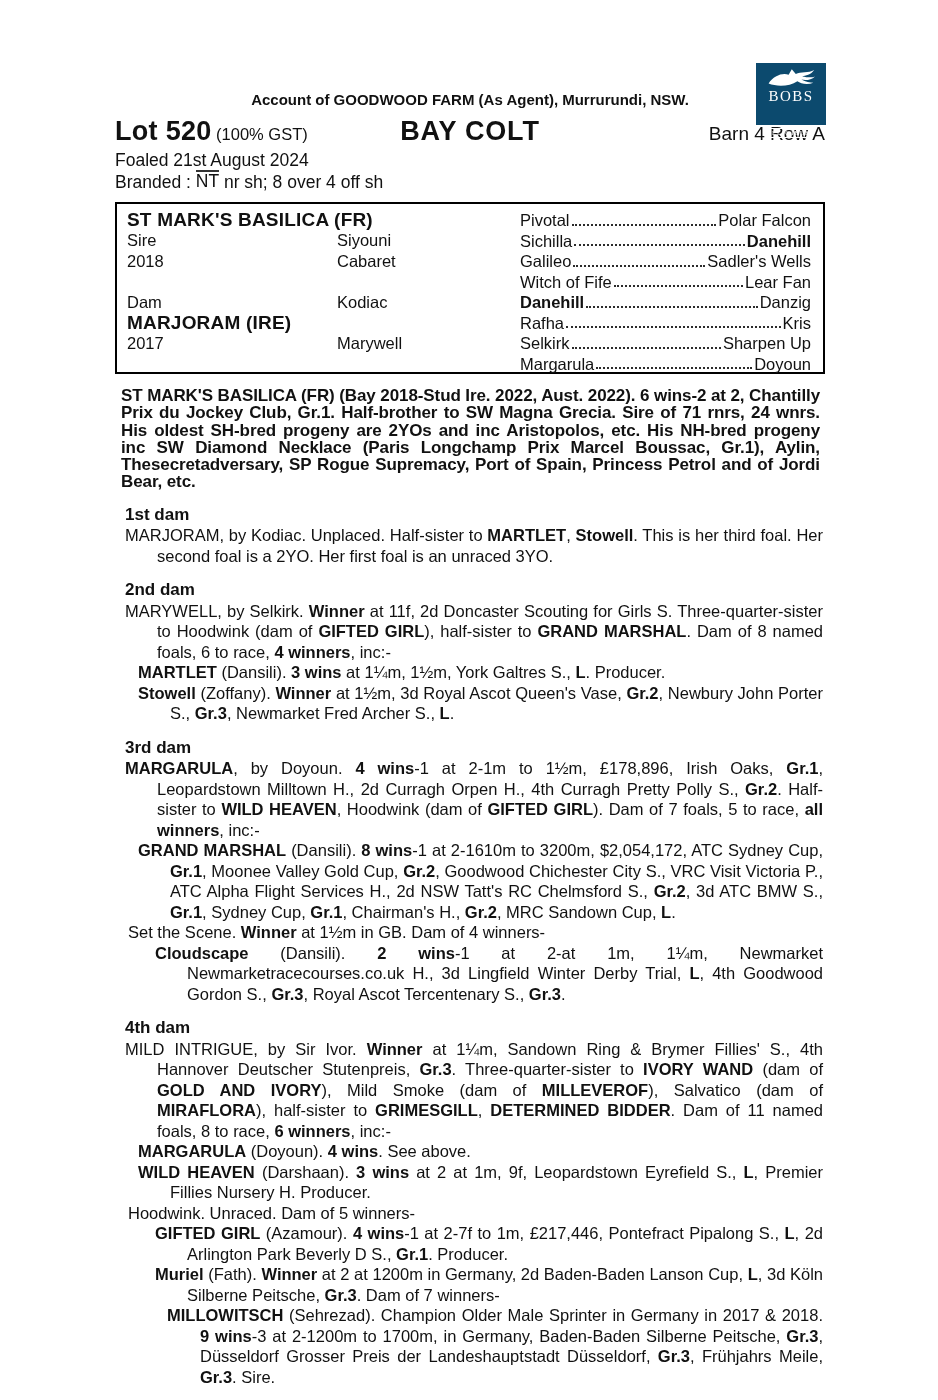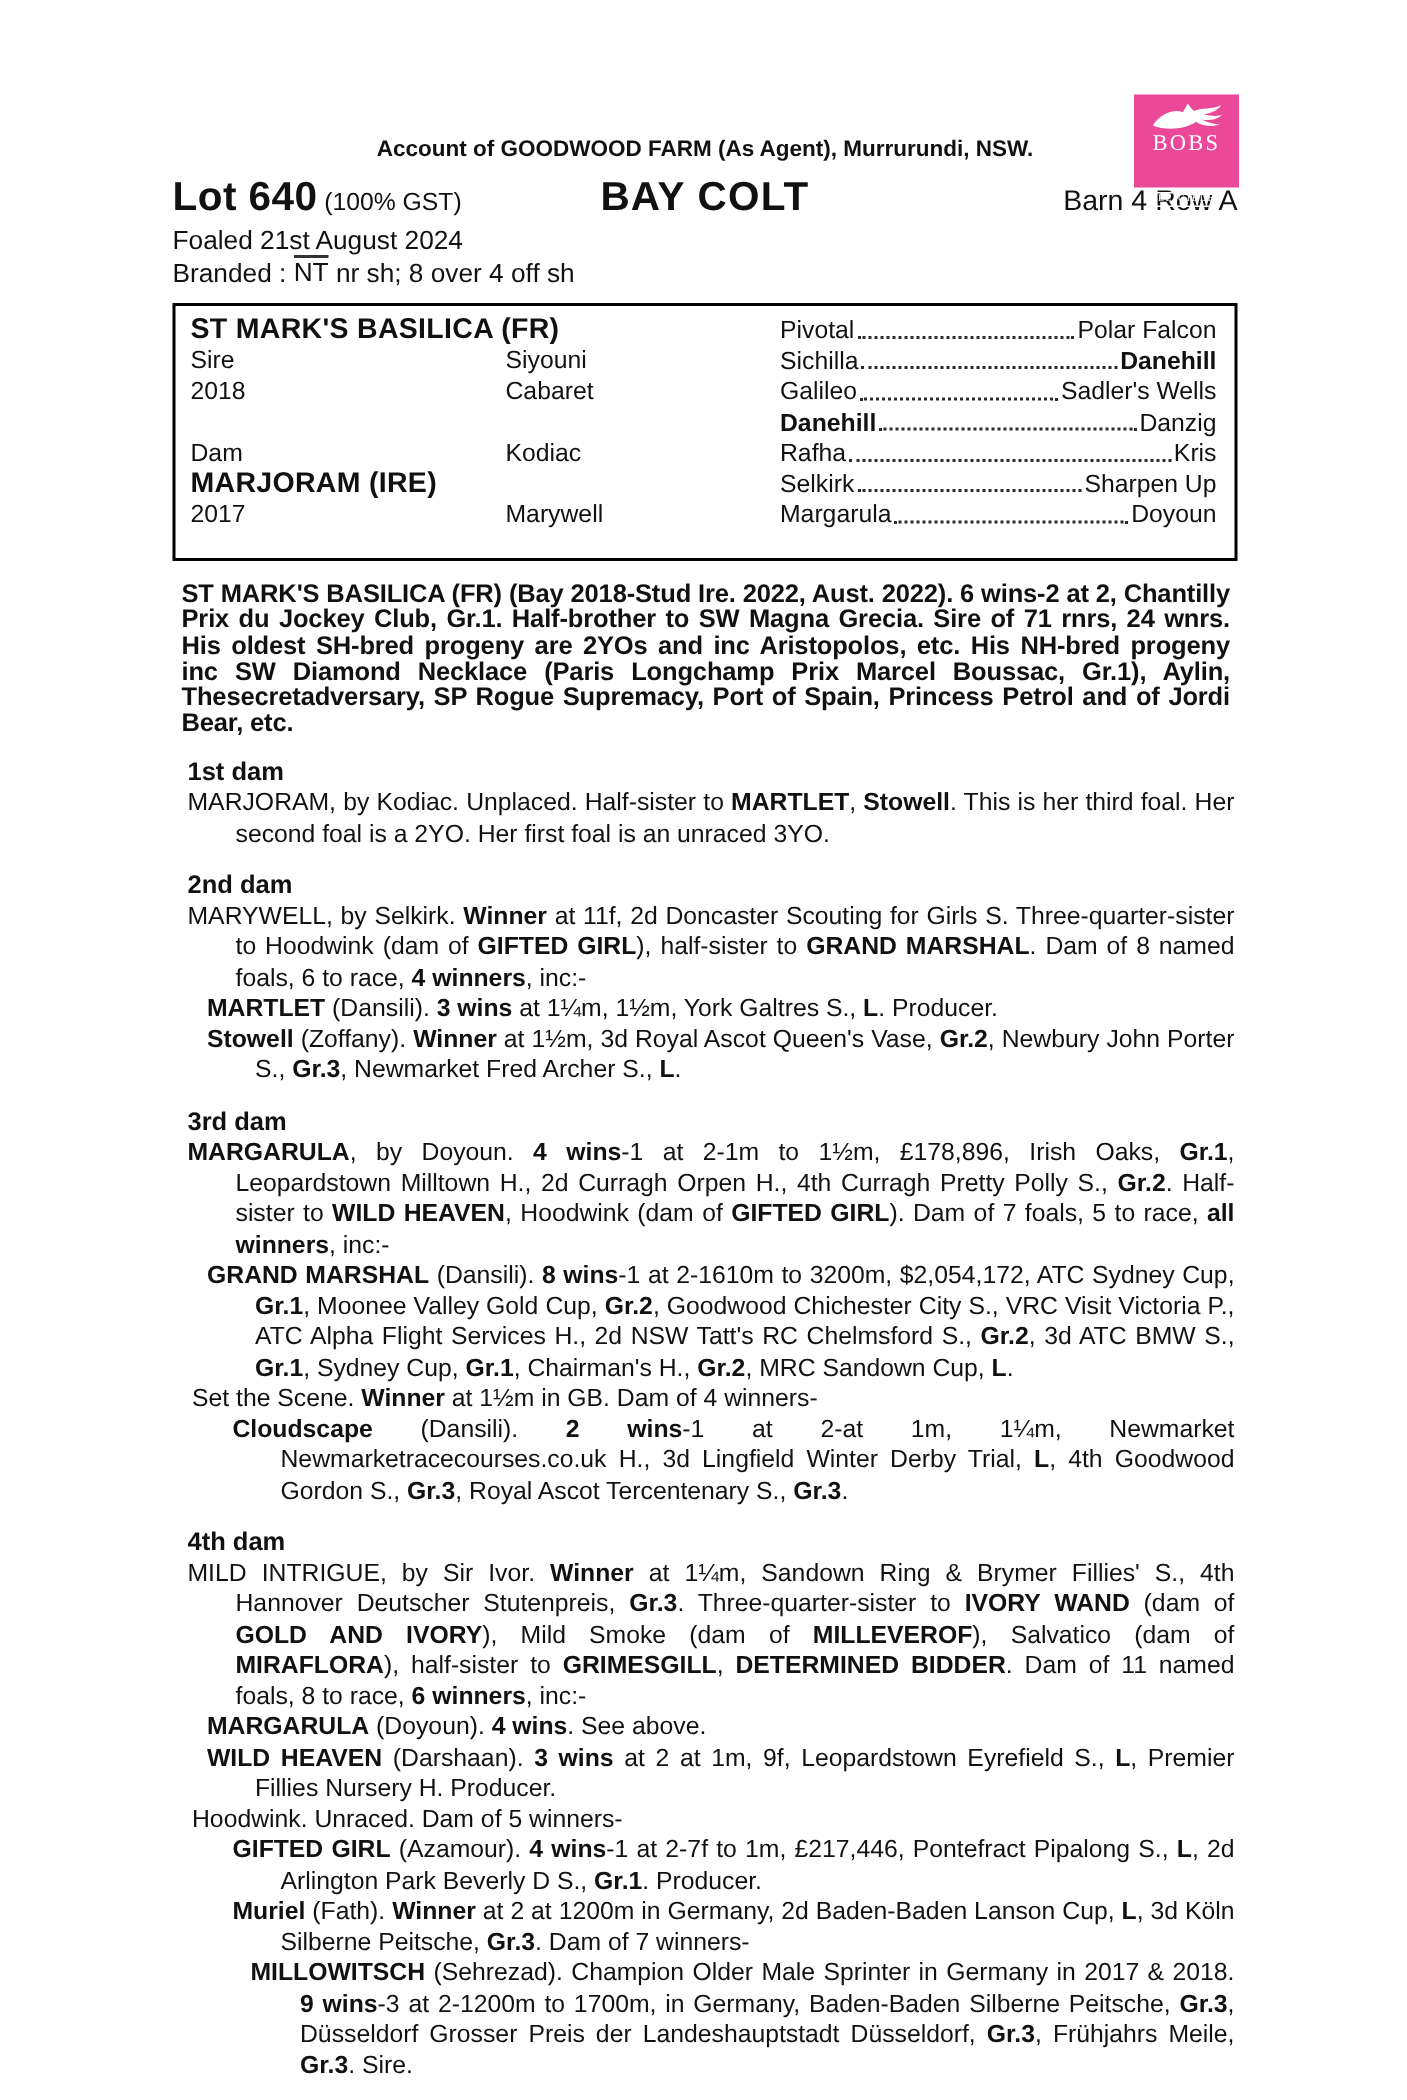--- a/index.html
+++ b/index.html
@@ -1,21 +1,21 @@
 <!DOCTYPE html>
 <html><head>
 <meta charset="utf-8">
 <style>
   html,body{margin:0;padding:0;background:#fff;}
   .page{width:938px;height:1400px;position:relative;background:#fff;overflow:hidden;
         font-family:"Liberation Sans",sans-serif;color:#111;}
   .content{position:absolute;left:115px;top:0;width:710px;padding-top:90px;}
 
   
-  .bobs-logo{position:absolute;right:-1px;top:63px;width:70px;height:62px;background:#ec4899;
+  .bobs-logo{position:absolute;right:-1px;top:63px;width:70px;height:62px;background:#0c4a6e;
              color:#fff;text-align:center;box-sizing:border-box;padding-top:2px;}
   .bobs-logo svg{display:block;margin:1px auto 0;}
   .bobs-word{font-family:"Liberation Serif",serif;font-size:15px;line-height:13px;letter-spacing:1.5px;}
   .bobs-sub{font-family:"Liberation Serif",serif;font-size:6.5px;letter-spacing:1.1px;
             display:inline-block;border:1px solid #fff;padding:0 2px;margin-top:2px;line-height:8px;}
   .account{font-weight:bold;font-size:15px;text-align:center;line-height:20px;}
   .lot-row{margin-top:6px;display:grid;grid-template-columns:1fr auto 1fr;align-items:baseline;}
   .lot-num{font-size:27px;font-weight:bold;letter-spacing:0.3px;}
   .gst{font-size:16.5px;}
   .sex{font-size:27px;font-weight:bold;letter-spacing:0.8px;text-align:right;}
@@ -62,21 +62,21 @@
         <path fill="#ffffff" d="M4 22 C10 12 22 8 29 11 L33 4 L38 10 C44 7 54 9 61 5 C57 11 50 12 46 13 C52 14 58 15 62 13 C57 18 50 18 45 17 C50 20 56 21 60 21 C52 24 44 22 40 19 C30 26 14 26 4 22 Z"></path>
       </svg>
       <div class="bobs-word">BOBS</div><br>
       <span class="bobs-sub">ELIGIBLE</span>
     </div>
 
     <div class="account">Account of GOODWOOD FARM (As Agent), Murrurundi, NSW.</div>
 
     <div class="lot-row">
       <div>
-        <span class="lot-num">Lot 640</span>
+        <span class="lot-num">Lot 520</span>
         <span class="gst">(100% GST)</span>
       </div>
       <div class="sex">BAY COLT</div>
       <div class="barn">Barn 4 Row A</div>
     </div>
 
     <div class="foal-row">
       <div>Foaled 21st August 2024</div>
       <div><span>Branded : </span><span class="brand-mark">NT</span><span> nr sh; 8 over 4 off sh</span></div>
     </div>
@@ -115,20 +115,25 @@
           </div>
           <div class="p3row">
             <span class="pl">Sichilla</span>
             <span class="lead"></span>
             <span class="pr b">Danehill</span>
           </div>
           <div class="p3row">
             <span class="pl">Galileo</span>
             <span class="lead"></span>
             <span class="pr">Sadler's Wells</span>
+          </div>
+          <div class="p3row">
+            <span class="pl">Witch of Fife</span>
+            <span class="lead"></span>
+            <span class="pr">Lear Fan</span>
           </div>
           <div class="p3row">
             <span class="pl b">Danehill</span>
             <span class="lead"></span>
             <span class="pr">Danzig</span>
           </div>
           <div class="p3row">
             <span class="pl">Rafha</span>
             <span class="lead"></span>
             <span class="pr">Kris</span>

